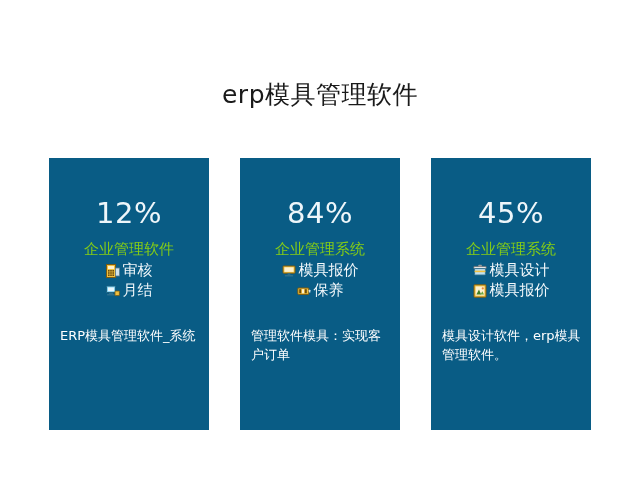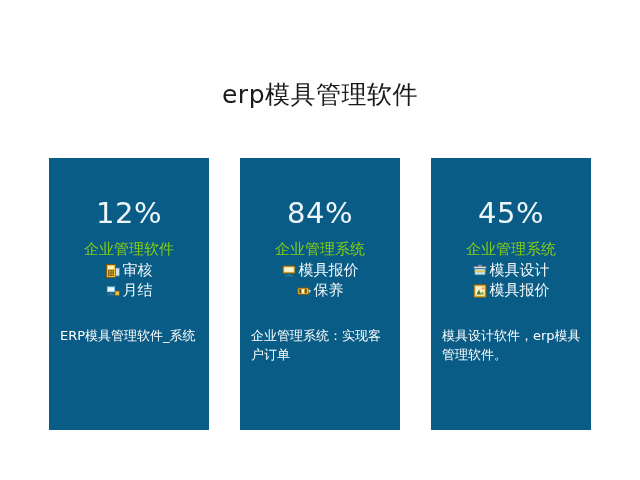--- a/index.html
+++ b/index.html
@@ -202,21 +202,21 @@
               <rect x="0.8" y="4" width="11" height="6.4" rx="0.8" fill="#f0c040" stroke="#7a5a10" stroke-width="1"></rect>
               <rect x="2.2" y="5.2" width="2" height="4" fill="#6b4d0c"></rect>
               <rect x="5" y="5.2" width="2" height="4" fill="#fdf2cf"></rect>
               <rect x="7.8" y="5.2" width="2" height="4" fill="#6b4d0c"></rect>
               <rect x="11.8" y="5.8" width="1.6" height="2.8" rx="0.4" fill="#cfe3ee"></rect>
             </svg>
           </span>
           <span class="item-label">保养</span>
         </div>
       </div>
-      <div class="card-desc">企业管理系统：实现客户订单</div>
+      <div class="card-desc">管理软件模具：实现客户订单</div>
     </div>
 
     <div class="card">
       <div class="card-pct">45%</div>
       <div class="card-sub">企业管理系统</div>
       <div class="card-items">
         <div class="card-item">
           <span class="item-icon">
             <svg viewBox="0 0 14 14">
               <rect x="0.8" y="2.4" width="12.4" height="2.2" rx="0.5" fill="#e8e8e8" stroke="#6b6b6b" stroke-width="0.8"></rect>

